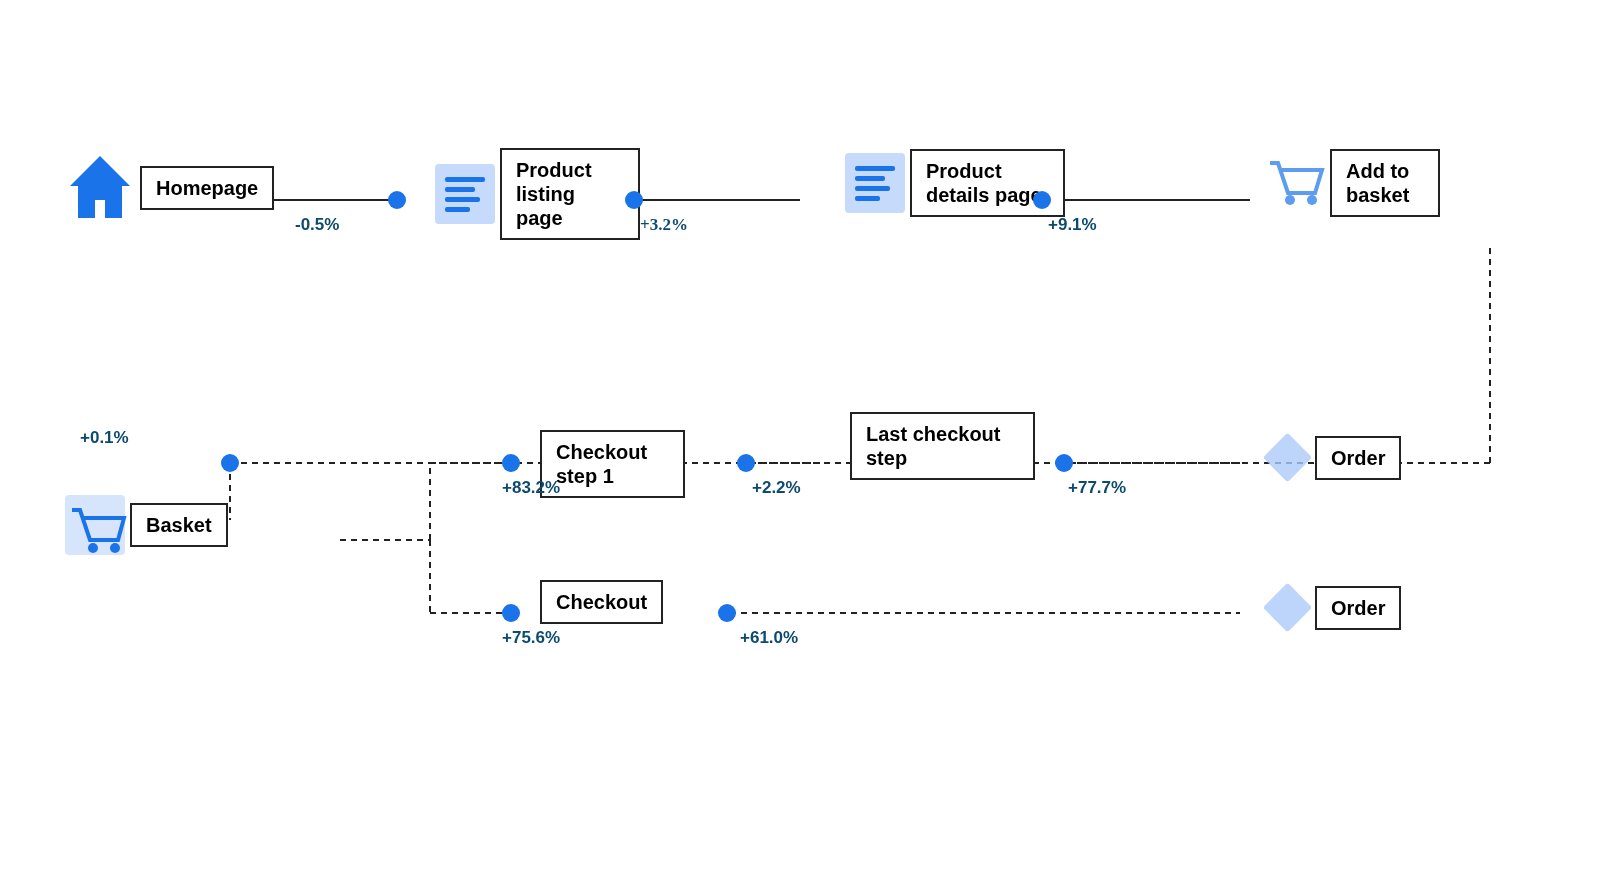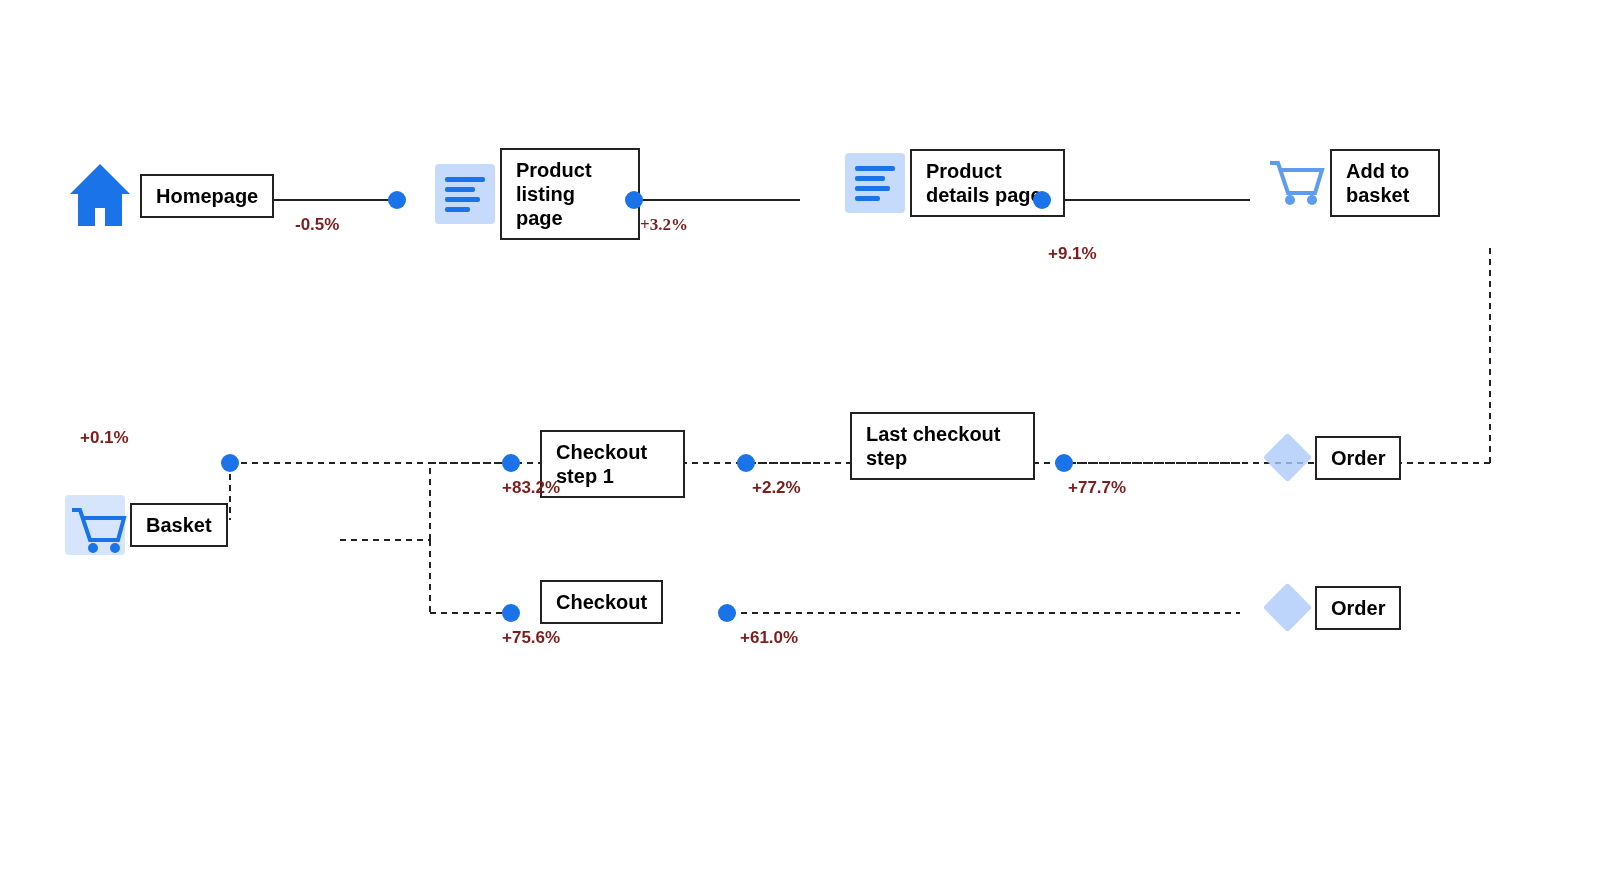--- a/index.html
+++ b/index.html
@@ -41,21 +41,21 @@
       font-size: 20px;
       font-weight: 700;
       line-height: 1.2;
       white-space: nowrap;
       position: relative;
       z-index: 2;
     }
 
     
     .node-homepage {
-      top: 156px;
+      top: 148px;
       left: 60px;
       text-align: center;
     }
 
     
     .node-plp {
       top: 148px;
       left: 430px;
     }
 
@@ -115,21 +115,21 @@
       border-radius: 50%;
       position: absolute;
       z-index: 3;
     }
 
     
     .pct-label {
       position: absolute;
       font-size: 17px;
       font-weight: 600;
-      color: #7f1d1d;
+      color: #0c4a6e;
       z-index: 4;
       text-align: center;
     }
 
     
     .home-icon {
       width: 80px;
       height: 80px;
     }
 
@@ -222,21 +222,21 @@
       <rect x="15" y="38" width="35" height="5" rx="2" fill="#1a73e8"></rect>
       <rect x="15" y="48" width="25" height="5" rx="2" fill="#1a73e8"></rect>
     </svg>
     <div class="node-box" style="white-space:normal;width:155px;text-align:left;">
       <span>Product<br>details page</span>
     </div>
   </div>
 
   <div class="dot" style="left:1033px; top:191px;"></div>
 
-  <div class="pct-label" style="left:1048px; top:215px;margin-top:29px;">+9.1%</div>
+  <div class="pct-label" style="left:1048px; top:215px;">+9.1%</div>
 
   <div class="node node-atb">
     <svg class="cart-icon" viewBox="0 0 70 70">
       <g opacity="0.7">
         <path d="M10 15 L18 15 L28 45 L55 45 L62 22 L22 22" stroke="#1a73e8" stroke-width="4" fill="none"></path>
         <circle cx="30" cy="52" r="5" fill="#1a73e8"></circle>
         <circle cx="52" cy="52" r="5" fill="#1a73e8"></circle>
       </g>
     </svg>
     <div class="node-box" style="white-space:normal;width:110px;text-align:left;">

